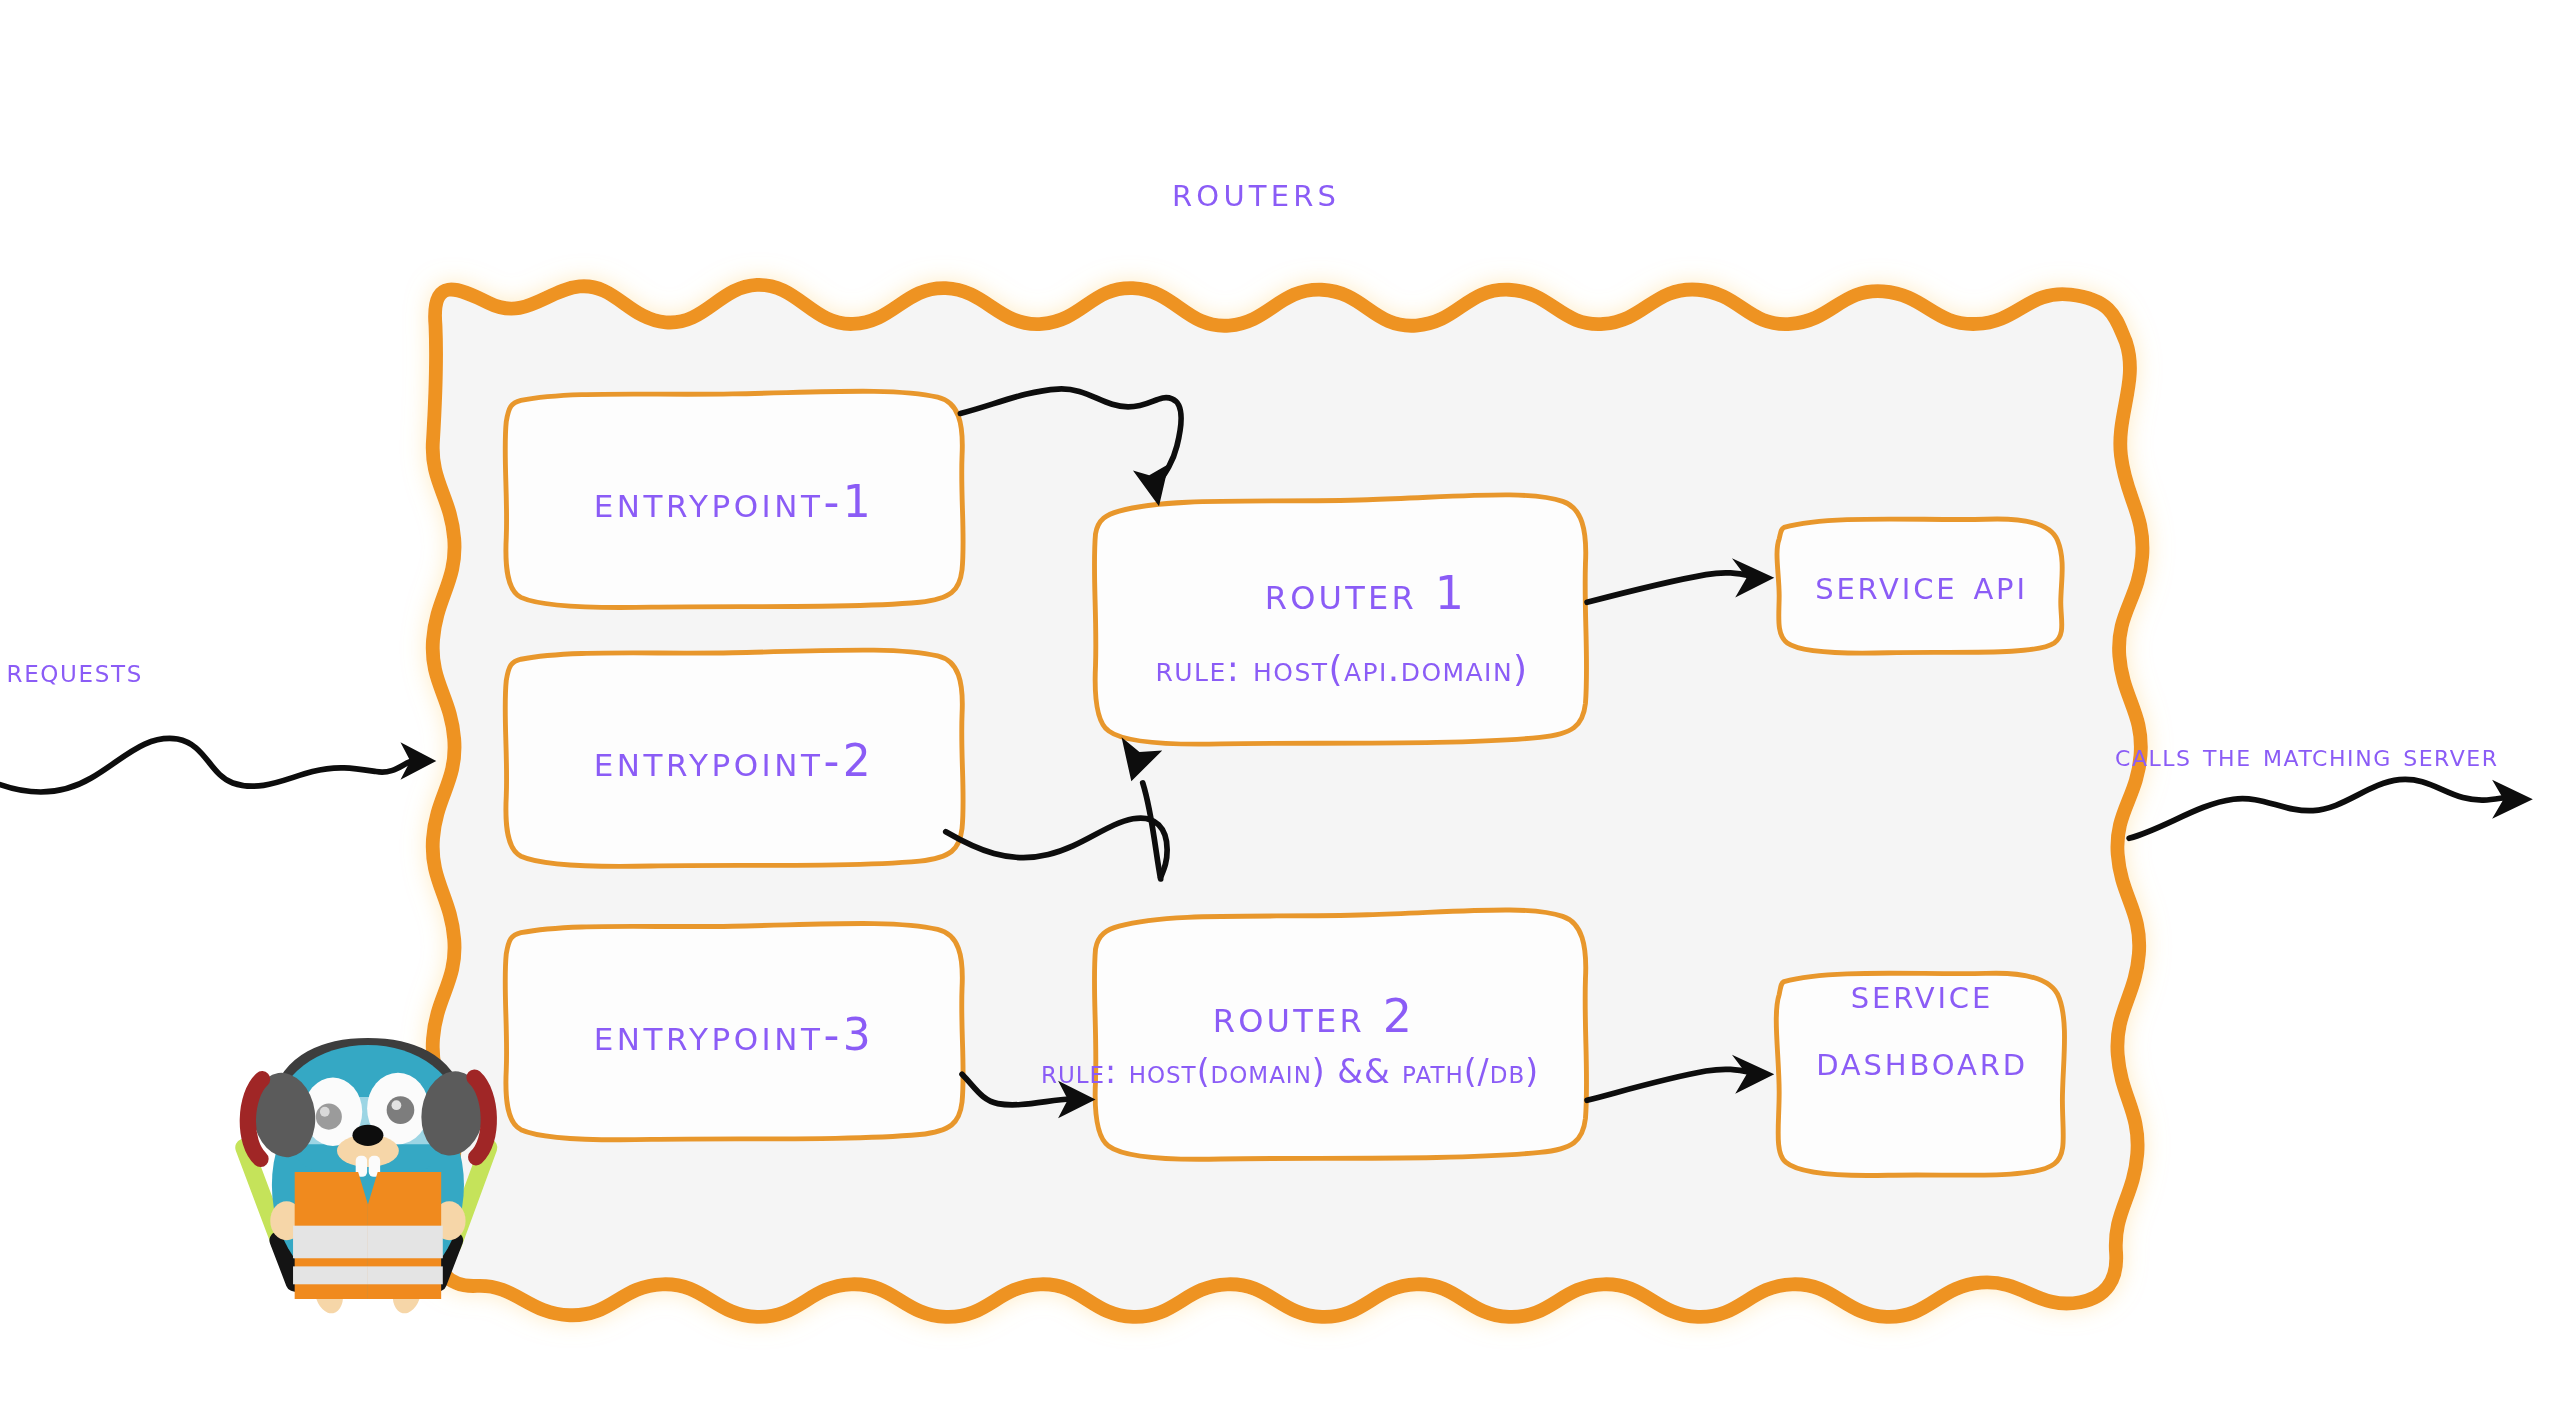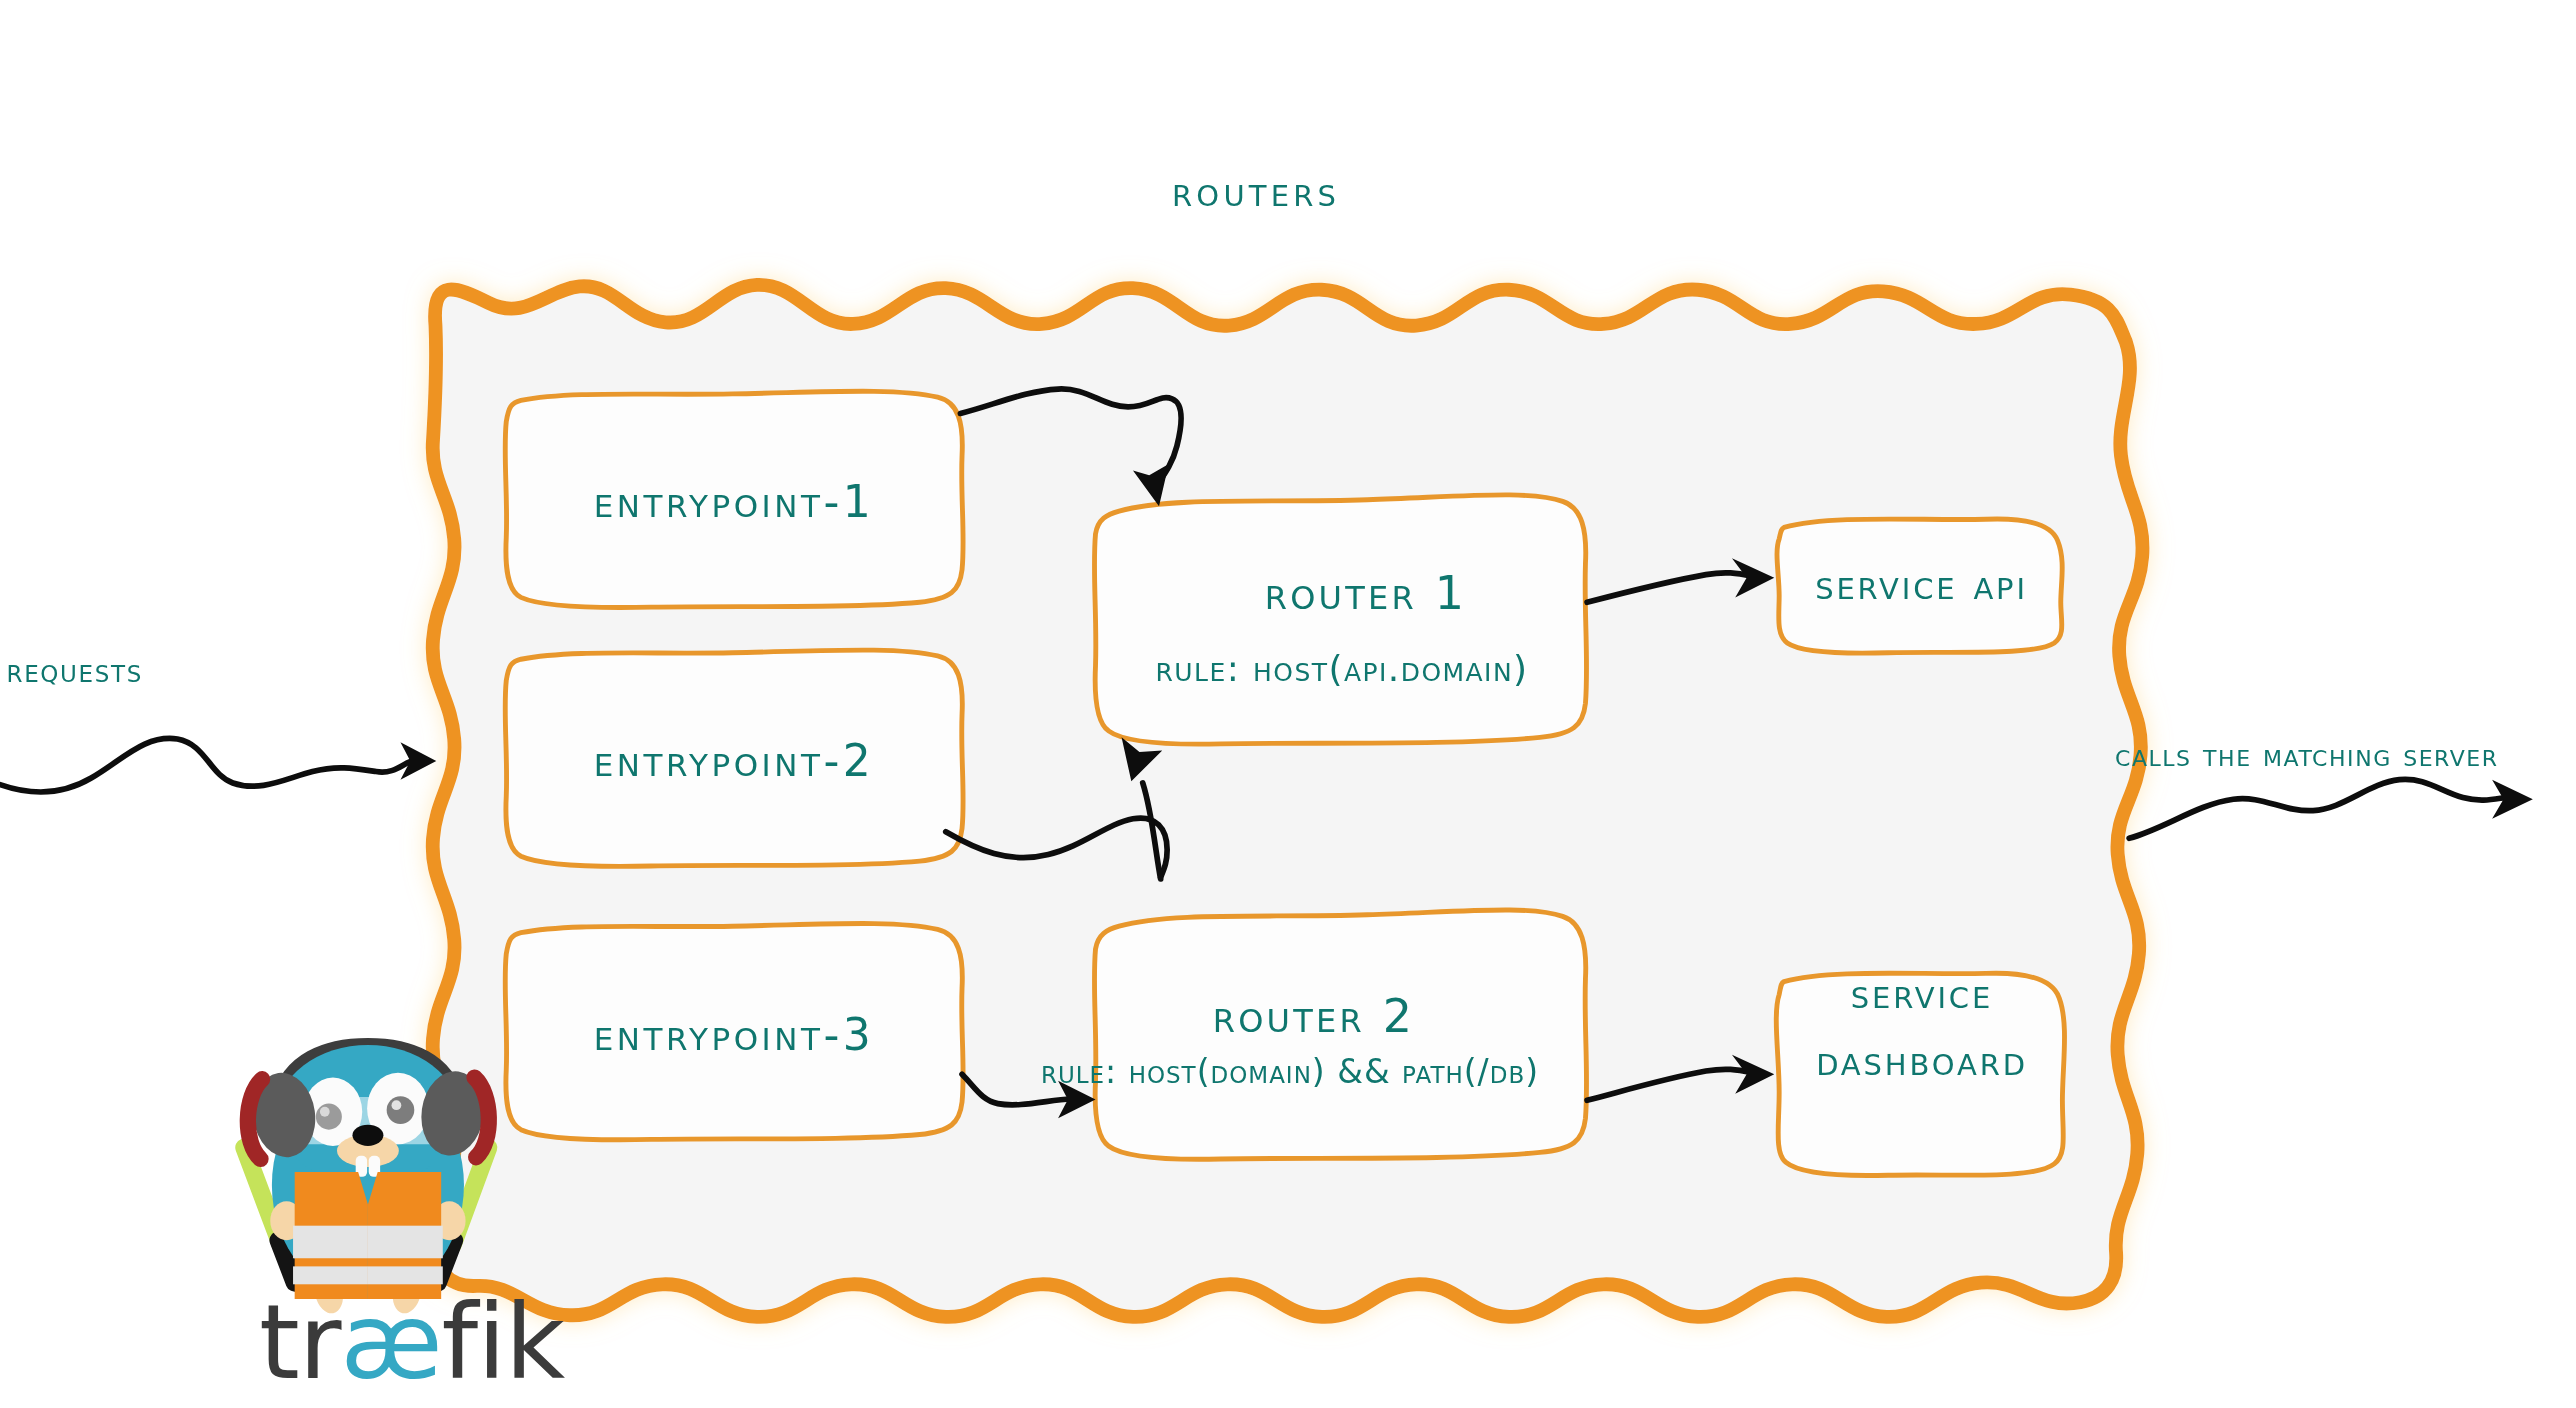--- a/index.html
+++ b/index.html
@@ -11,21 +11,21 @@
     position: relative;
     width: 2576px;
     height: 1408px;
     background: #ffffff;
     overflow: hidden;
     font-family: "DejaVu Sans", sans-serif;
   }
   .hand {
     font-family: "DejaVu Sans", sans-serif;
     font-weight: 400;
-    color: #0f766e;
+    color: #8b5cf6;
     letter-spacing: 0.04em;
     font-variant: small-caps;
     text-transform: lowercase;
     white-space: nowrap;
   }
   #panel-title {
     position: absolute;
     left: 1172px;
     top: 167px;
     font-size: 42px;
@@ -290,16 +290,15 @@
   <div class="node-label service-label hand" style="left:1779px; top:521px; width:285px; height:130px;">Service API</div>
 
   <div class="node-label" style="left:1779px; top:927px; width:286px; height:202px; gap:13px;">
     <div class="hand service-label">Service</div>
     <div class="hand service-label">Dashboard</div>
   </div>
 
   <div id="requests-label" class="edge-label hand">Requests</div>
   <div id="calls-label" class="edge-label hand">Calls the matching server</div>
 
-  <div id="brand-wordmark"><span>tr</span><span class="ae">æ</span><span>fik</span></div>
 
 </div>
 
 
 </body></html>

